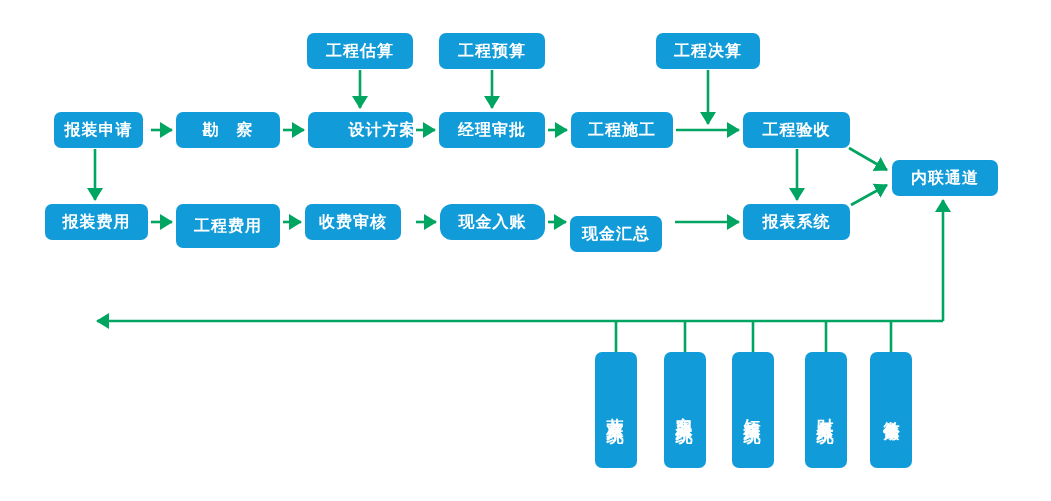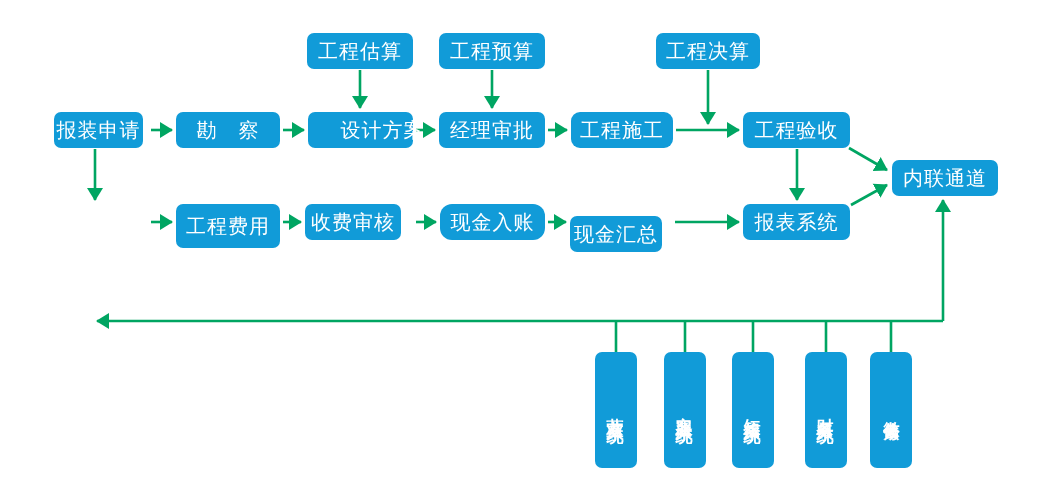--- a/index.html
+++ b/index.html
@@ -22,22 +22,22 @@
   svg.wires line { stroke: var(--arrow); stroke-width: 2.6px; }
   svg.wires marker path { fill: var(--arrow); }
   .node {
     position: absolute;
     background: var(--node-fill);
     color: var(--node-text);
     border-radius: 7px;
     display: flex;
     align-items: center;
     justify-content: center;
-    font-size: 20px;
-    font-weight: normal;
+    font-size: 16px;
+    font-weight: bold;
     letter-spacing: 1px;
     white-space: pre;
     box-sizing: border-box;
   }
   .vnode {
     writing-mode: vertical-rl;
     text-orientation: upright;
     font-size: 17px;
     letter-spacing: 3px;
     font-weight: bold;
@@ -89,25 +89,26 @@
   </svg>
 
   <div class="node" style="left:307px; top:33px; width:106px; height:36px;">工程估算</div>
   <div class="node" style="left:656px; top:33px; width:104px; height:36px;">工程决算</div>
   <div class="node" style="left:439px; top:33px; width:106px; height:36px;">工程预算</div>
 
   <div class="node" style="left:54px; top:112px; width:89px; height:36px;">报装申请</div>
   <div class="node" style="left:176px; top:112px; width:104px; height:36px;">勘　察</div>
   <div class="node" style="left:308px; top:112px; width:105px; height:36px;padding-left:44px;">设计方案</div>
   <div class="node" style="left:439px; top:112px; width:106px; height:36px;">经理审批</div>
-  <div class="node" style="left:571px; top:112px; width:102px; height:36px;border-radius:9px;">工程施工</div>
+  <div class="node" style="left:571px; top:112px; width:102px; height:36px;">工程施工</div>
   <div class="node" style="left:743px; top:112px; width:107px; height:36px;">工程验收</div>
 
   <div class="node" style="left:892px; top:160px; width:106px; height:36px;text-align:right;">内联通道</div>
 
+  <div class="node" style="left:45px; top:204px; width:103px; height:36px;">报装费用</div>
   <div class="node" style="left:176px; top:204px; width:104px; height:44px;">工程费用</div>
   <div class="node" style="left:305px; top:204px; width:96px; height:36px;">收费审核</div>
   <div class="node" style="left:440px; top:204px; width:105px; height:36px;border-radius:12px;">现金入账</div>
   <div class="node" style="left:570px; top:204px; width:92px; height:36px;margin-top:12px;">现金汇总</div>
   <div class="node" style="left:743px; top:204px; width:107px; height:36px;">报表系统</div>
 
   <div class="node vnode" style="left:595px; top:352px; width:42px; height:116px;">营业系统</div>
   <div class="node vnode" style="left:664px; top:352px; width:42px; height:116px;">客服系统</div>
   <div class="node vnode" style="left:732px; top:352px; width:42px; height:116px;">短信系统</div>
   <div class="node vnode" style="left:805px; top:352px; width:42px; height:116px;">财务系统</div>

